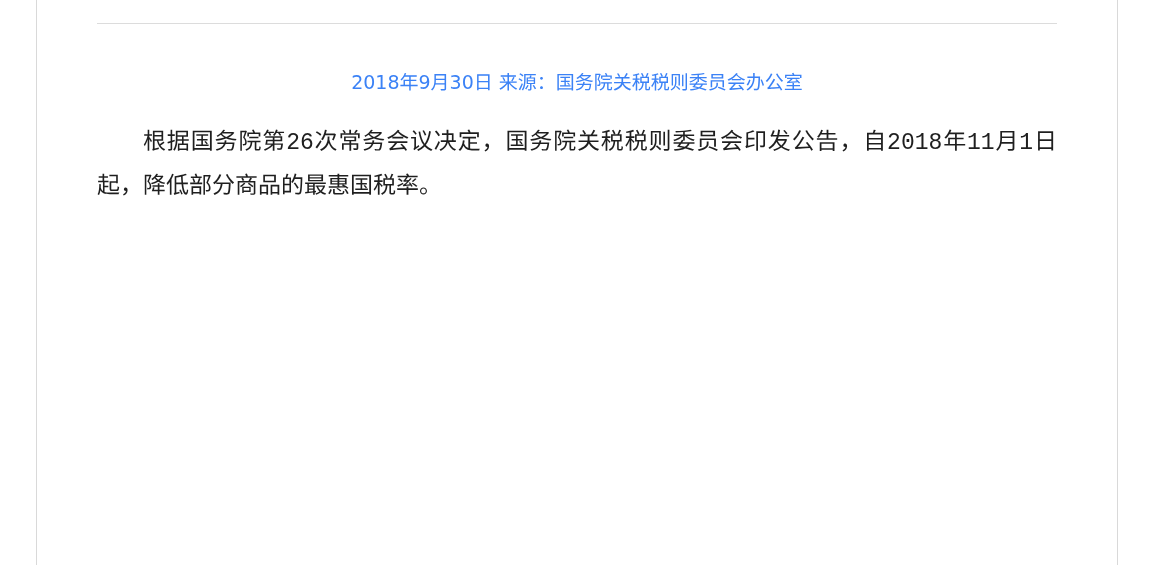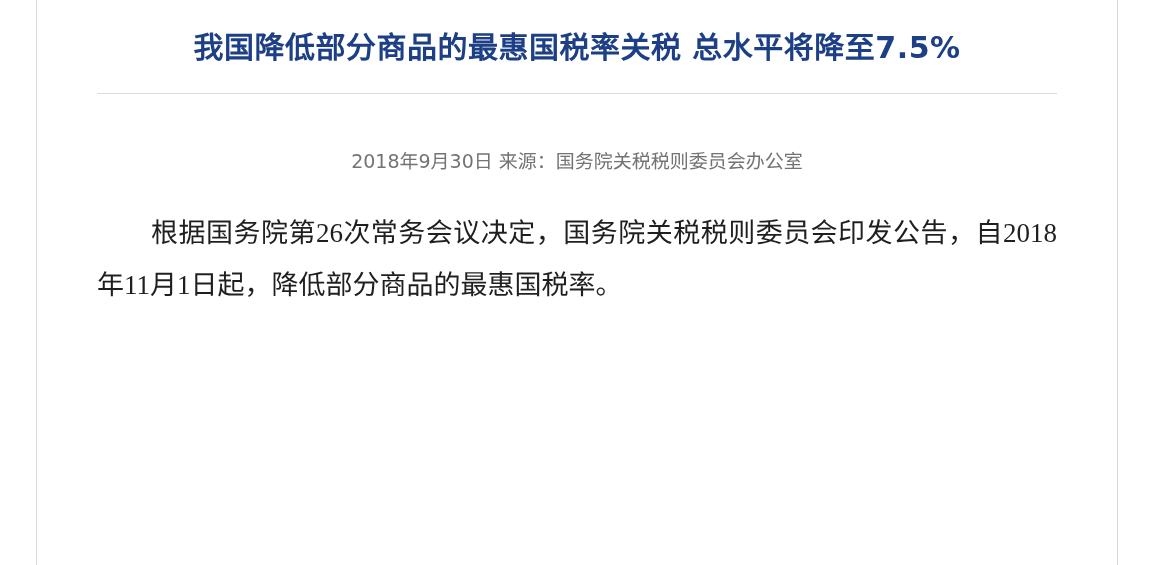--- a/index.html
+++ b/index.html
@@ -53,54 +53,53 @@
   }
 
   .title-divider {
     margin: 23px 0 0 0;
     border: none;
     border-top: 1px solid #dcdcdc;
     height: 0;
   }
 
   .meta {
-    margin: 9px;
+    margin: 0;
     padding-top: 44px;
     text-align: center;
     font-size: 19px;
     line-height: 1.5;
-    color: #737373;
+    color: #3b82f6;
     font-family: "DejaVu Sans", "Liberation Sans", sans-serif;
   }
 
   .body-text {
     margin: 0;
     padding-top: 24px;
-    font-size: 27px;
+    font-size: 23px;
     line-height: 1.92;
     color: #1f1f1f;
     text-indent: 2em;
     text-align: justify;
-    font-family: Liberation Serif, serif;
+    font-family: Liberation Mono, monospace;
   }
   .body-text + .body-text {
     padding-top: 16px;
   }
 </style>
 </head>
 <body>
 
 <div class="page">
 
   <div class="side-rule left"></div>
   <div class="side-rule right"></div>
 
   <div class="article">
 
-    <h1 class="title">我国降低部分商品的最惠国税率关税  总水平将降至7.5%</h1>
 
     <hr class="title-divider">
 
     <p class="meta">2018年9月30日 来源：国务院关税税则委员会办公室</p>
 
     <p class="body-text">根据国务院第26次常务会议决定，国务院关税税则委员会印发公告，自2018年11月1日起，降低部分商品的最惠国税率。</p>
 
 
   </div>
 </div>

